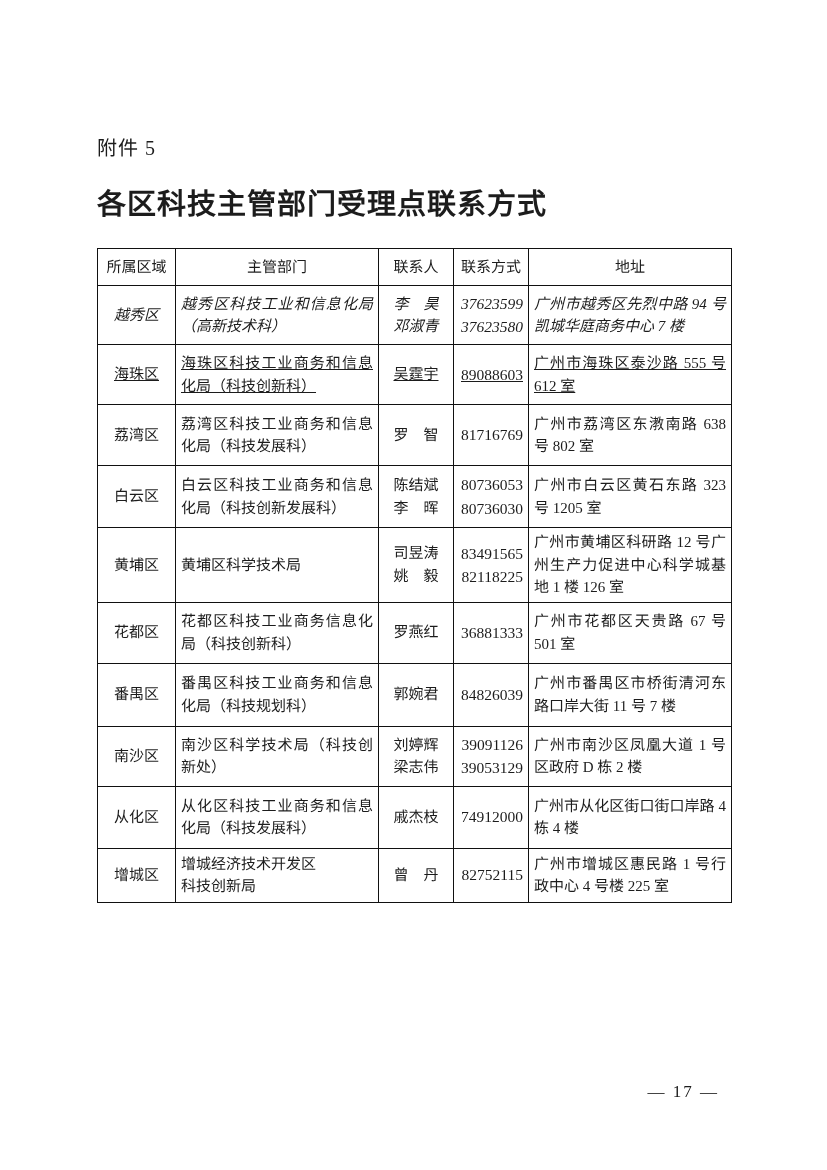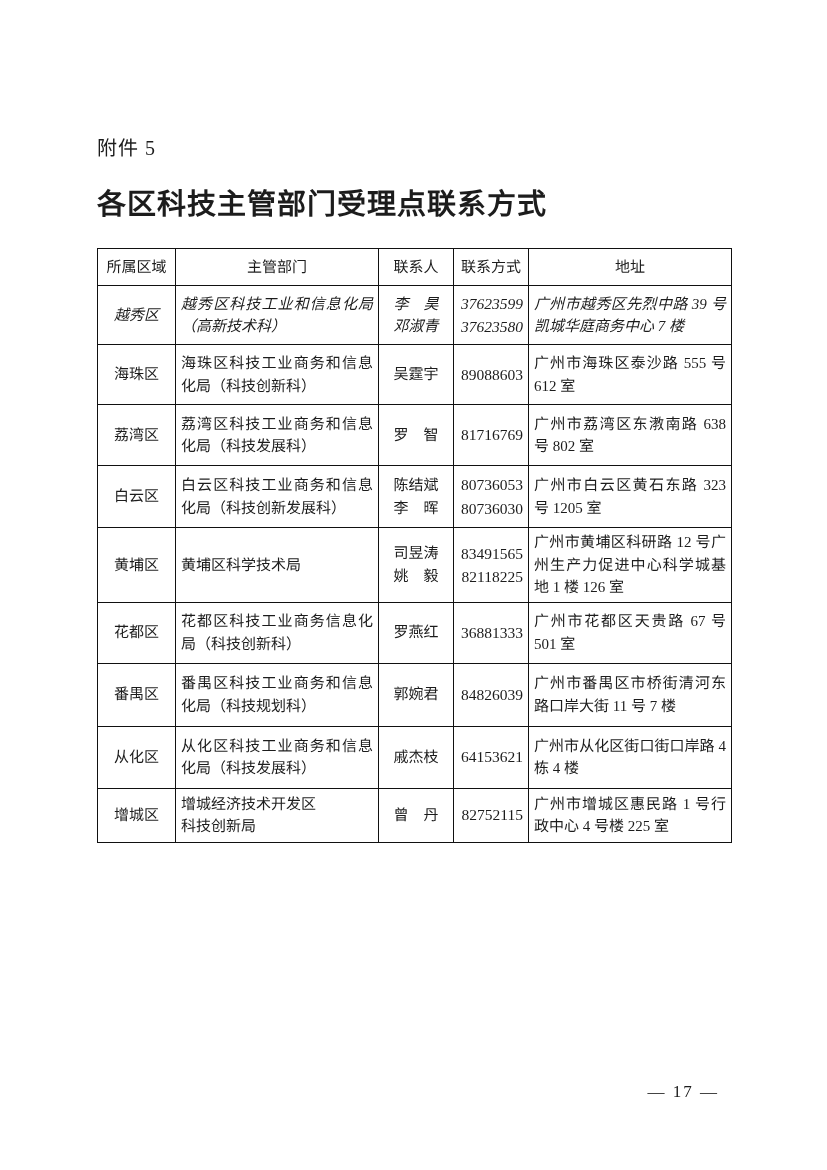--- a/index.html
+++ b/index.html
@@ -69,21 +69,21 @@
   .cell-department, .cell-address {
     text-align: justify;
     text-align-last: left;
     white-space: pre-line;
   }
   .cell-phone {
     font-size: 15.5px;
     text-align: right;
   }
   .r1  { height: 59px; font-style: italic; }
-  .r2  { height: 60px; }
+  .r2  { height: 60px; text-decoration: underline; }
   .r3  { height: 61px; }
   .r4  { height: 61px; }
   .r5  { height: 62px; }
   .r6  { height: 67px; }
   .r7  { height: 61px; }
   .r8  { height: 63px; }
   .r9  { height: 60px; }
   .r10 { height: 62px; }
   .r11 { height: 54px; }
   .page-number {
@@ -122,21 +122,21 @@
       </tr>
     </thead>
     <tbody>
       <tr class="r1">
         <td class="cell-district">越秀区</td>
         <td class="cell-department">越秀区科技工业和信息化局（高新技术科）</td>
         <td class="cell-contact">李　昊
 邓淑青</td>
         <td class="cell-phone">37623599
 37623580</td>
-        <td class="cell-address">广州市越秀区先烈中路 39 号凯城华庭商务中心 7 楼</td>
+        <td class="cell-address">广州市越秀区先烈中路 94 号凯城华庭商务中心 7 楼</td>
       </tr>
       <tr class="r2">
         <td class="cell-district">海珠区</td>
         <td class="cell-department">海珠区科技工业商务和信息化局（科技创新科）</td>
         <td class="cell-contact">吴霆宇</td>
         <td class="cell-phone">89088603</td>
         <td class="cell-address">广州市海珠区泰沙路 555 号 612 室</td>
       </tr>
       <tr class="r3">
         <td class="cell-district">荔湾区</td>
@@ -170,25 +170,34 @@
         <td class="cell-phone">36881333</td>
         <td class="cell-address">广州市花都区天贵路 67 号 501 室</td>
       </tr>
       <tr class="r8">
         <td class="cell-district">番禺区</td>
         <td class="cell-department">番禺区科技工业商务和信息化局（科技规划科）</td>
         <td class="cell-contact">郭婉君</td>
         <td class="cell-phone">84826039</td>
         <td class="cell-address">广州市番禺区市桥街清河东路口岸大街 11 号 7 楼</td>
       </tr>
+      <tr class="r9">
+        <td class="cell-district">南沙区</td>
+        <td class="cell-department">南沙区科学技术局（科技创新处）</td>
+        <td class="cell-contact">刘婷辉
+梁志伟</td>
+        <td class="cell-phone">39091126
+39053129</td>
+        <td class="cell-address">广州市南沙区凤凰大道 1 号区政府 D 栋 2 楼</td>
+      </tr>
       <tr class="r10">
         <td class="cell-district">从化区</td>
         <td class="cell-department">从化区科技工业商务和信息化局（科技发展科）</td>
         <td class="cell-contact">戚杰枝</td>
-        <td class="cell-phone">64153621</td>
+        <td class="cell-phone">74912000</td>
         <td class="cell-address">广州市从化区街口街口岸路 4 栋 4 楼</td>
       </tr>
       <tr class="r11">
         <td class="cell-district">增城区</td>
         <td class="cell-department">增城经济技术开发区
 科技创新局</td>
         <td class="cell-contact">曾　丹</td>
         <td class="cell-phone">82752115</td>
         <td class="cell-address">广州市增城区惠民路 1 号行政中心 4 号楼 225 室</td>
       </tr>

